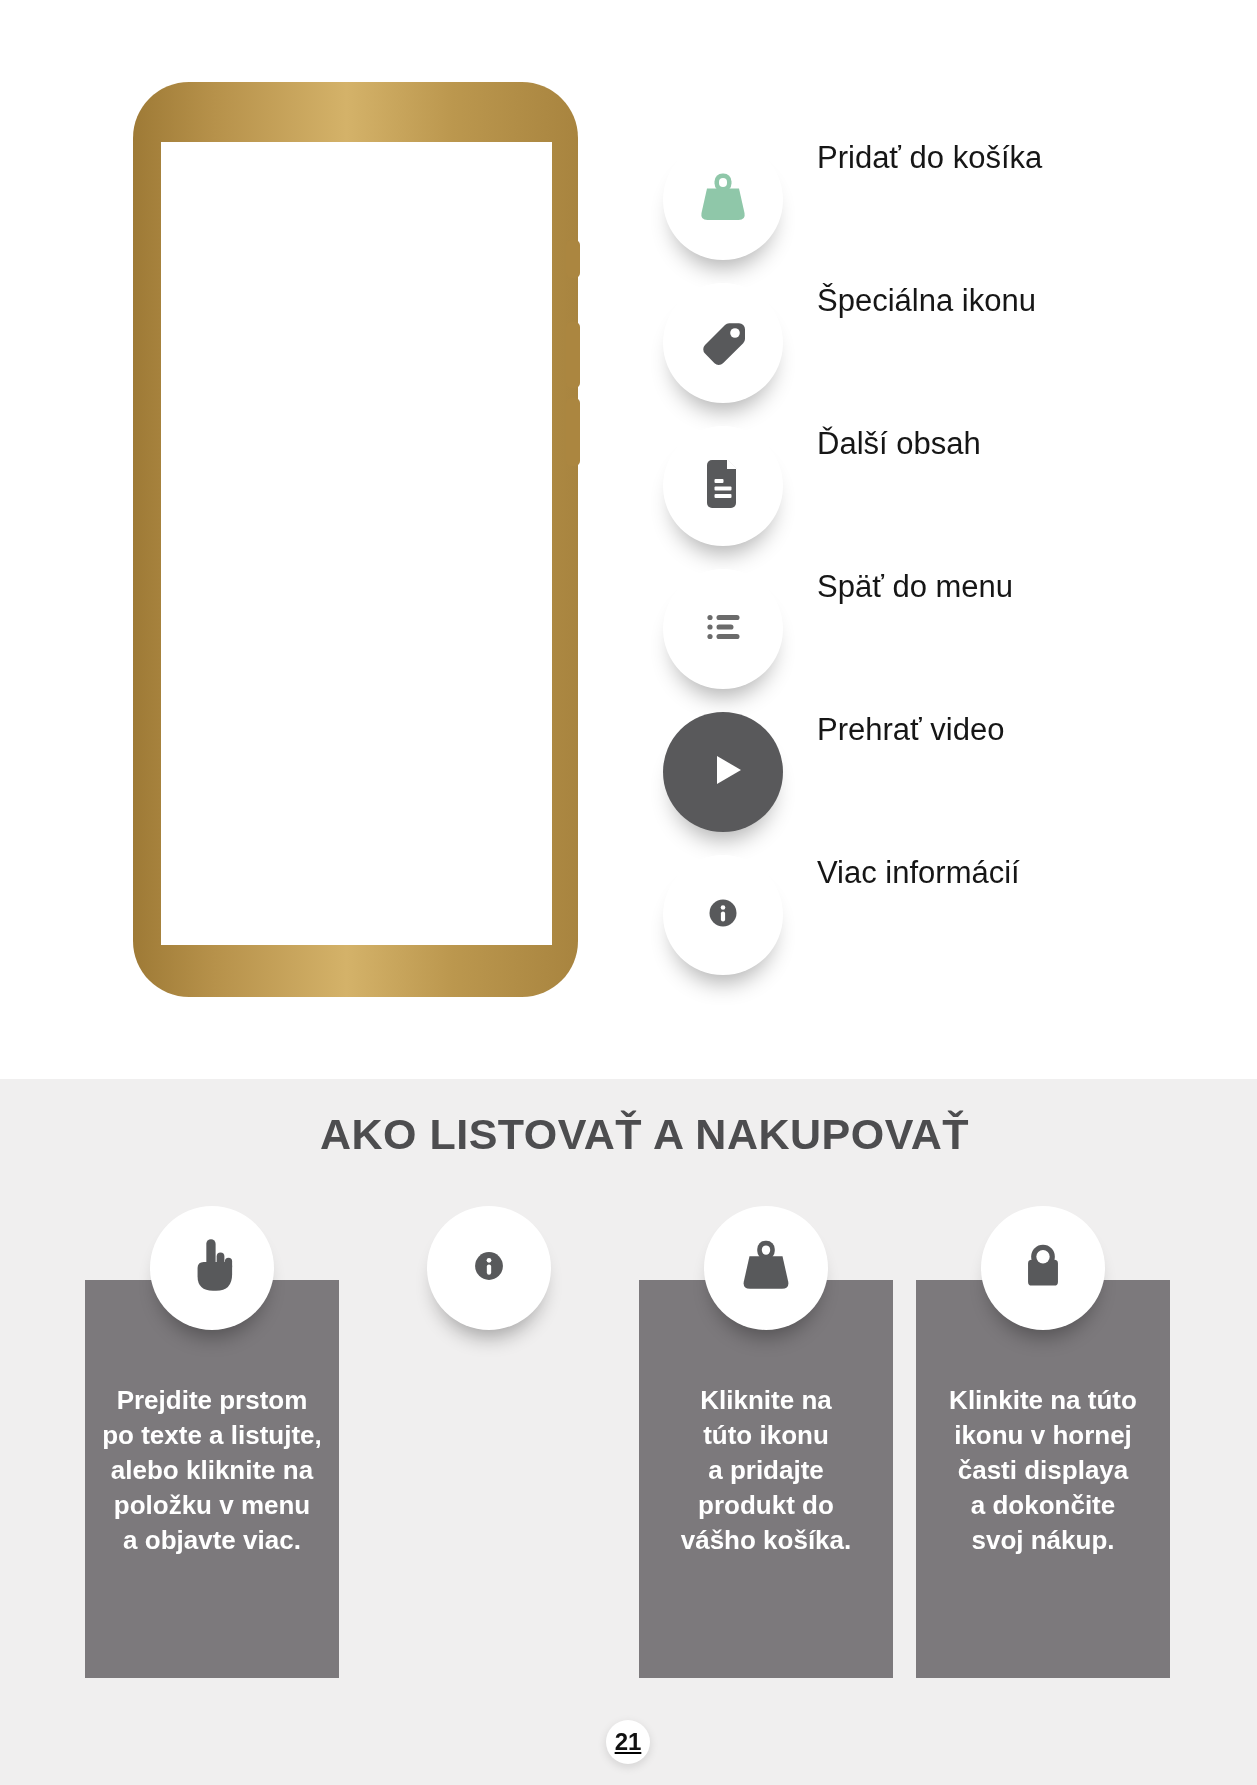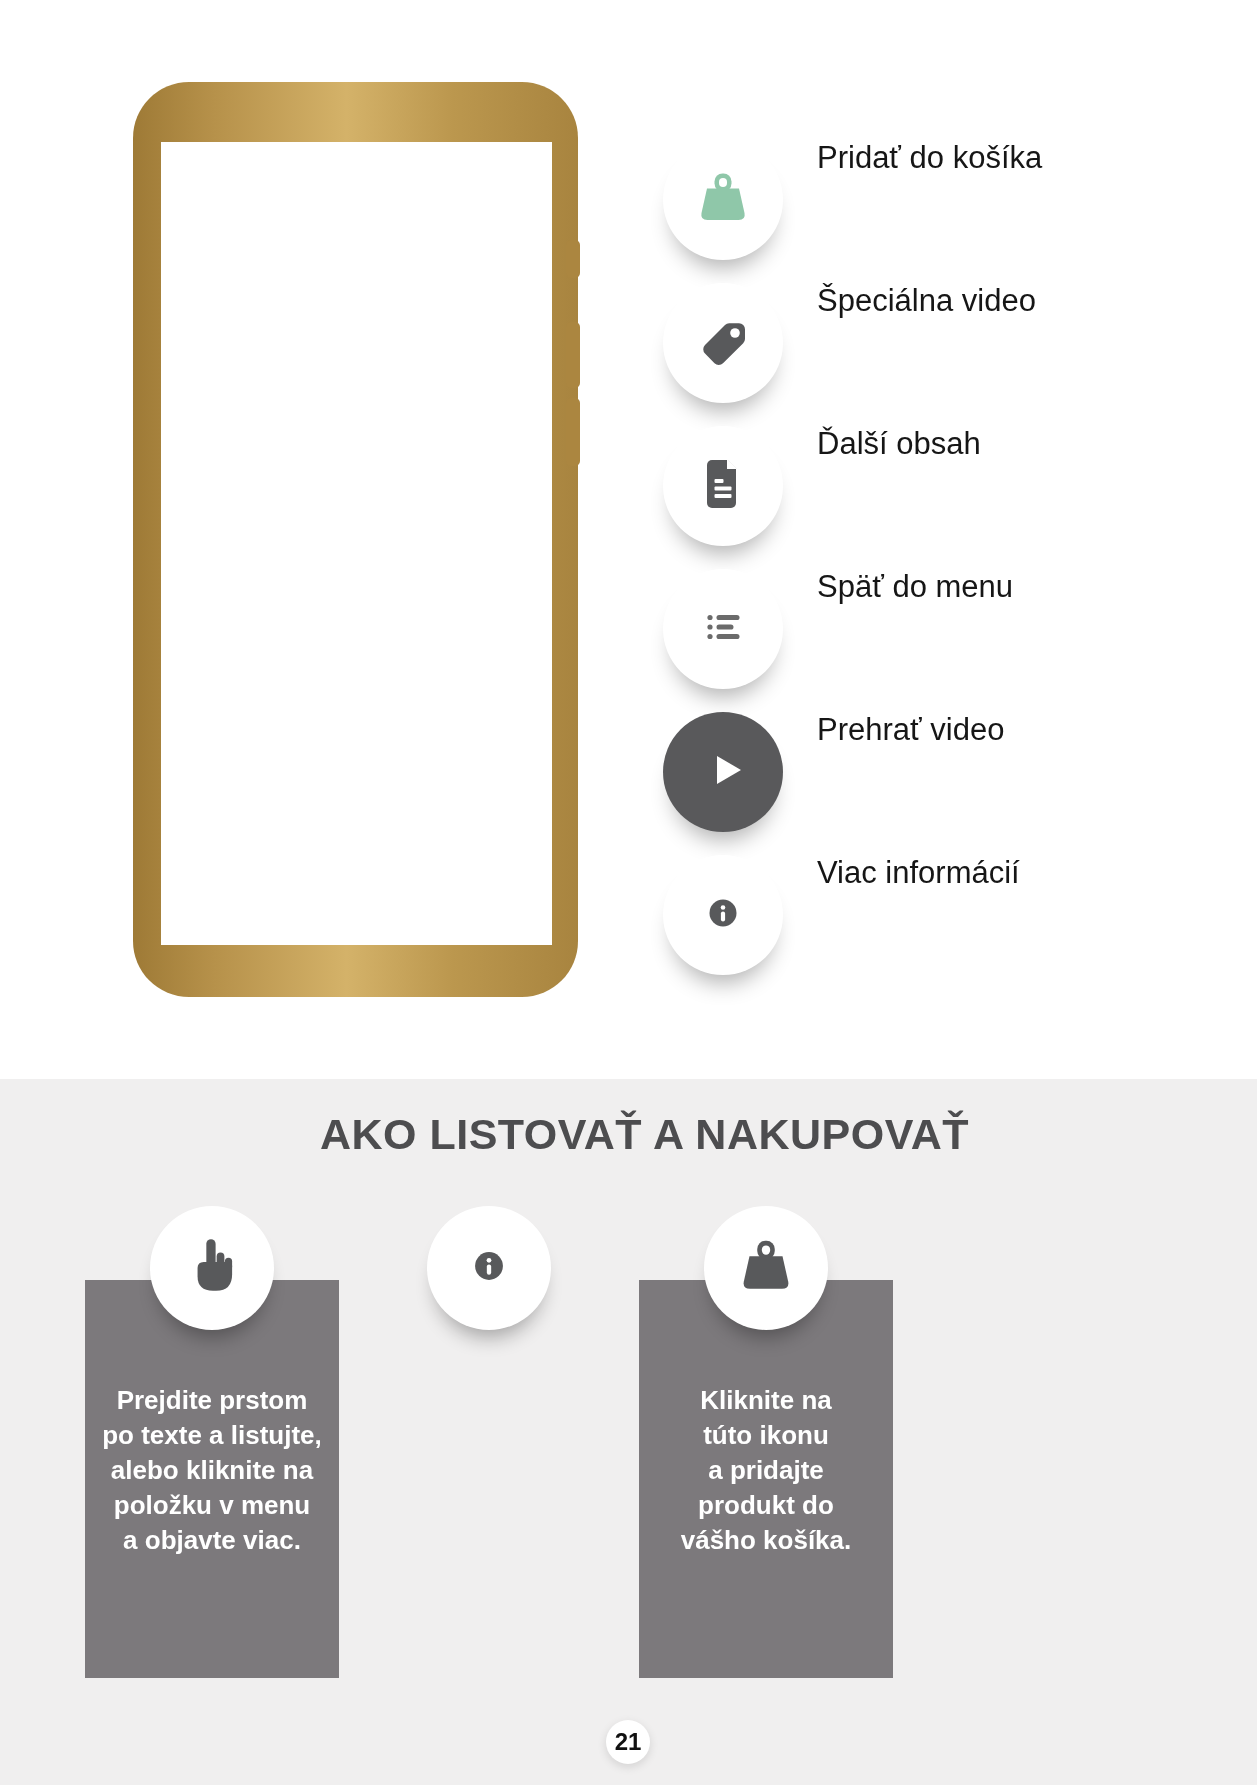--- a/index.html
+++ b/index.html
@@ -37,21 +37,21 @@
                  width:124px; height:124px; border-radius:50%; background:#ffffff; z-index:2;
                  display:flex; align-items:center; justify-content:center;
                  box-shadow:0 16px 20px -9px rgba(0,0,0,0.32); }
   .step-box { margin-top:74px; width:254px; height:398px; background:#7c797c; padding-top:103px; }
   .step-text { font-size:26px; line-height:35px; font-weight:bold; color:#ffffff;
                text-align:center; white-space:pre-line; }
 
   
   .pagenum { position:absolute; left:606px; top:1720px; width:44px; height:44px; border-radius:50%;
              background:#ffffff; display:flex; align-items:center; justify-content:center;
-             box-shadow:0 3px 10px rgba(0,0,0,0.12); }
+             box-shadow:0 3px 10px rgba(0,0,0,0.12);text-decoration:underline; }
   .pagenum span { font-size:24px; font-weight:bold; color:#111111; }
 </style>
 </head>
 <body>
 
 <div class="page">
 
   <section class="top">
 
     <div class="phone">
@@ -78,21 +78,21 @@
 
       <div class="legend-row">
         <div class="l-circle">
           <span>
             <svg width="64" height="64" viewBox="0 0 64 64">
               <path d="M14 36 L34 16 A6 6 0 0 1 38.2 14.2 L48 14.2 A6 6 0 0 1 54 20.2 L54 30 A6 6 0 0 1 52.2 34.2 L32 54.2 A6 6 0 0 1 23.5 54.2 L14 44.5 A6 6 0 0 1 14 36 Z" fill="#58595b"></path>
               <circle cx="44" cy="24" r="4.8" fill="#ffffff"></circle>
             </svg>
           </span>
         </div>
-        <span class="l-label">Špeciálna video</span>
+        <span class="l-label">Špeciálna ikonu</span>
       </div>
 
       <div class="legend-row">
         <div class="l-circle">
           <span>
             <svg width="64" height="64" viewBox="0 0 64 64">
               <path d="M21 8 L36.5 8 L45 16.5 L45 51 A5 5 0 0 1 40 56 L21 56 A5 5 0 0 1 16 51 L16 13 A5 5 0 0 1 21 8 Z" fill="#58595b"></path>
               <path d="M36 7 L46 17 L36 17 Z" fill="#ffffff"></path>
               <rect x="23.5" y="27" width="9" height="4" rx="1" fill="#ffffff"></rect>
               <rect x="23.5" y="34.5" width="17" height="4" rx="1" fill="#ffffff"></rect>
@@ -195,20 +195,38 @@
         </div>
         <div class="step-box">
           <p class="step-text">Kliknite na
 túto ikonu
 a pridajte
 produkt do
 vášho košíka.</p>
         </div>
       </div>
 
+      <div class="step">
+        <div class="step-circle">
+          <span>
+            <svg width="66" height="66" viewBox="0 0 64 64">
+              <circle cx="32" cy="23" r="11.5" fill="#58595b"></circle>
+              <rect x="17.5" y="26" width="29" height="25" rx="3.5" fill="#58595b"></rect>
+              <circle cx="32" cy="23" r="6.5" fill="#ffffff"></circle>
+            </svg>
+          </span>
+        </div>
+        <div class="step-box">
+          <p class="step-text">Klinkite na túto
+ikonu v hornej
+časti displaya
+a dokončite
+svoj nákup.</p>
+        </div>
+      </div>
 
     </div>
   </section>
 
   <div class="pagenum">
     <span>21</span>
   </div>
 
 </div>
 

